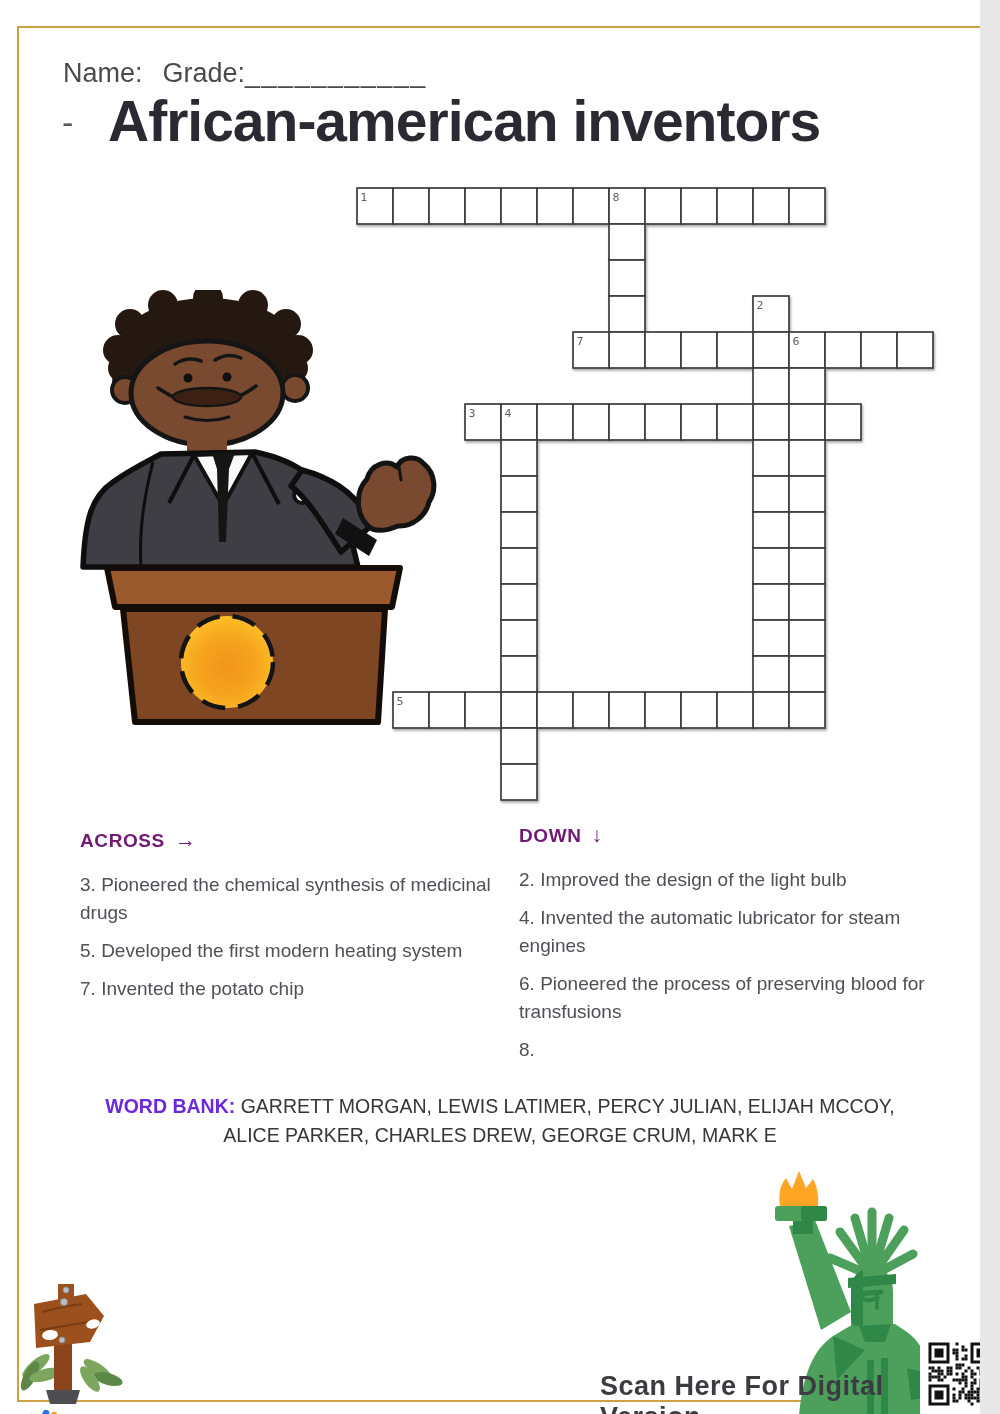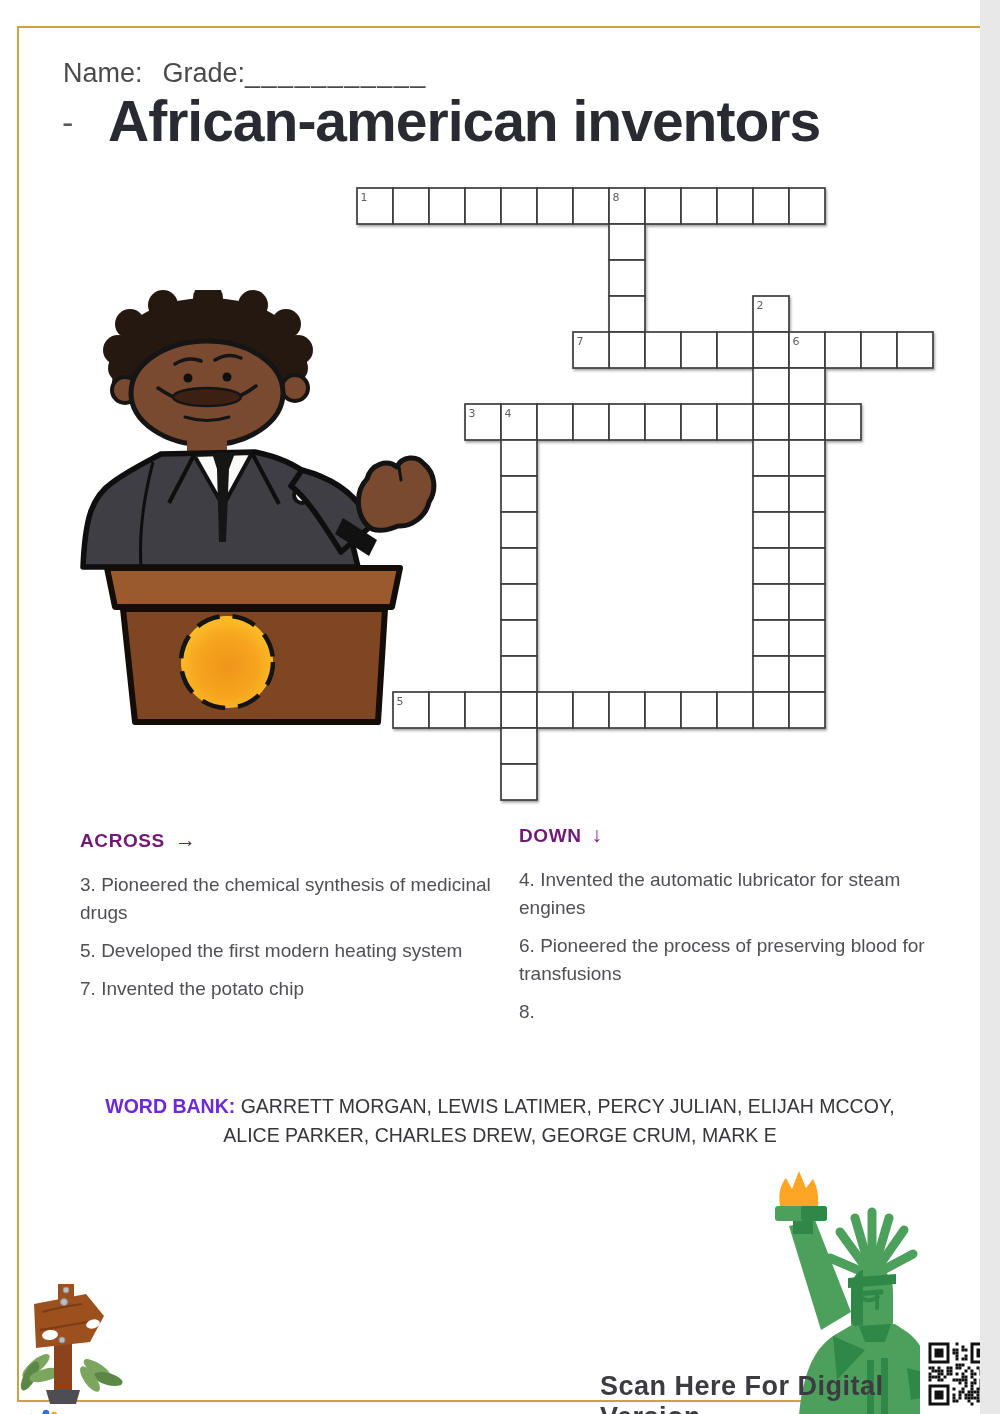--- a/index.html
+++ b/index.html
@@ -212,20 +212,21 @@
 
   <div id="across-col" class="abs clue-col">
     <p class="clue-head"><span>ACROSS</span><span class="arrow">→</span></p>
     <p class="clue"><span>3.</span> <span>Pioneered the chemical synthesis of medicinal drugs</span></p>
     <p class="clue"><span>5.</span> <span>Developed the first modern heating system</span></p>
     <p class="clue"><span>7.</span> <span>Invented the potato chip</span></p>
   </div>
 
   <div id="down-col" class="abs clue-col">
     <p class="clue-head"><span>DOWN</span><span class="arrow">↓</span></p>
+    <p class="clue"><span>2.</span> <span>Improved the design of the light bulb</span></p>
     <p class="clue"><span>4.</span> <span>Invented the automatic lubricator for steam engines</span></p>
     <p class="clue"><span>6.</span> <span>Pioneered the process of preserving blood for transfusions</span></p>
     <p class="clue"><span>8.</span> <span></span></p>
   </div>
 
   <div id="word-bank" class="abs">
     <b>WORD BANK:</b>
     <span>GARRETT MORGAN, LEWIS LATIMER, PERCY JULIAN, ELIJAH MCCOY, ALICE PARKER, CHARLES DREW, GEORGE CRUM, MARK E</span>
   </div>
 

